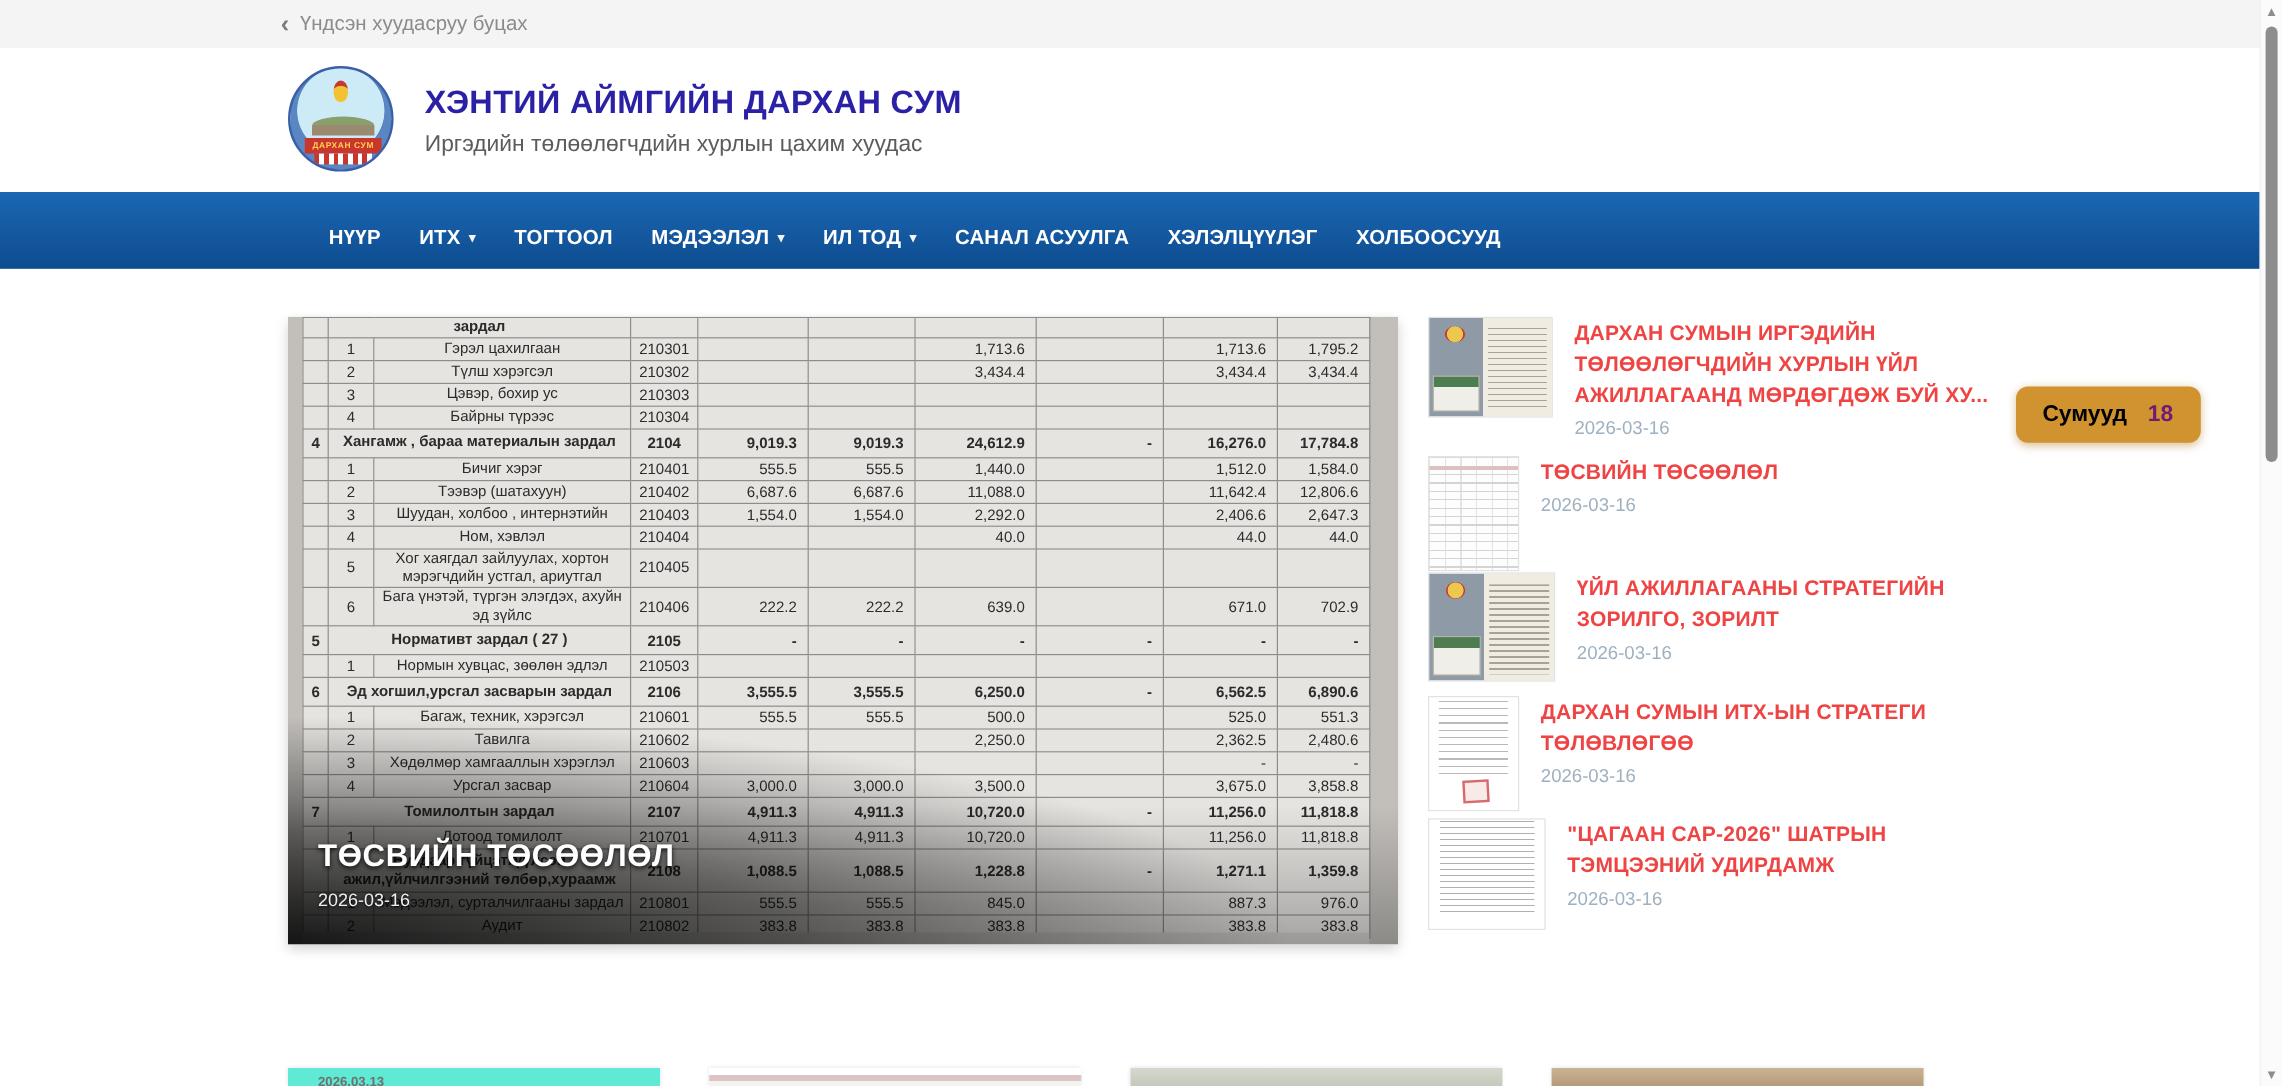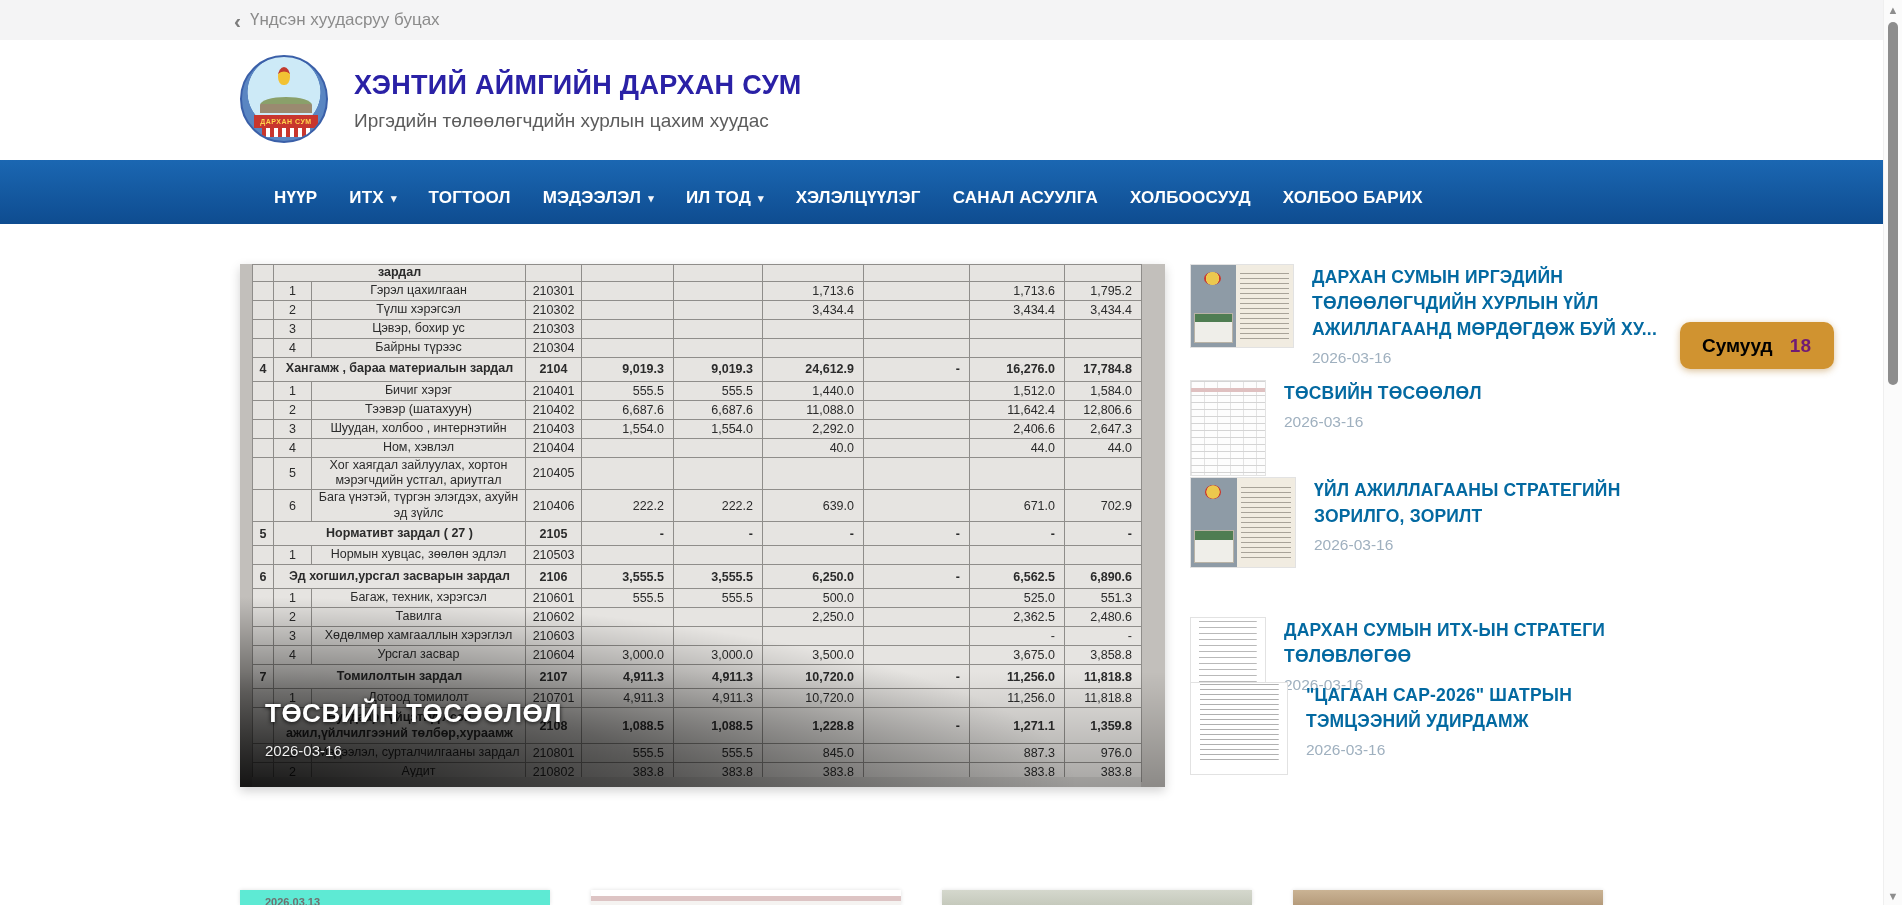--- a/index.html
+++ b/index.html
@@ -73,21 +73,21 @@
   #sumuud-btn{position:absolute;left:1680px;top:322px;width:154px;height:47px;background:#d09330;
       border-radius:10px;display:flex;align-items:center;justify-content:space-between;
       padding:0 23px 0 22px;box-sizing:border-box;cursor:pointer;box-shadow:0 2px 7px rgba(176,118,32,.45);}
   #sumuud-btn .lbl{color:#000000;font-size:19px;font-weight:700;}
   #sumuud-btn .cnt{color:#701a75;font-size:19px;font-weight:700;}
 
   
   #sidebar{position:absolute;left:1190px;top:264px;width:472px;height:520px;}
   .article{position:absolute;left:0;display:flex;cursor:pointer;width:472px;}
   .article-text{margin-left:18px;flex:1;}
-  .article-title{font-size:17.5px;font-weight:800;color:#0369a1;line-height:26px;letter-spacing:.2px;}
+  .article-title{font-size:17.5px;font-weight:800;color:#ef4444;line-height:26px;letter-spacing:.2px;}
   .article-date{font-size:15.5px;color:#9fb0bf;margin-top:7px;}
   .thumb{flex-shrink:0;border:1px solid #e2e2e2;box-sizing:border-box;position:relative;overflow:hidden;}
   .thumb-cover-doc{background:linear-gradient(90deg,#8e9ba6 0 44%,#f1ece1 44% 100%);}
   .thumb-cover-doc::before{content:"";position:absolute;left:13%;top:8%;width:16%;height:16%;
       border-radius:50%;background:radial-gradient(circle,#ecc84e 0 60%,#c93a2e 65% 100%);}
   .thumb-cover-doc::after{content:"";position:absolute;left:4%;bottom:6%;width:36%;height:34%;
       background:linear-gradient(#4f7d52 0 30%,#efeee9 30% 100%);box-shadow:0 0 0 1px #b9b3a6;}
   .thumb-cover-doc .pagelines{position:absolute;right:4%;top:10%;width:48%;height:84%;
       background:repeating-linear-gradient(to bottom,#8f8a80 0 1px,transparent 1px 5px);opacity:.75;}
   .thumb-spreadsheet{background:
@@ -158,30 +158,27 @@
         </div>
         <div class="nav-item">
           <span>МЭДЭЭЛЭЛ</span>
           <span class="nav-caret">▾</span>
         </div>
         <div class="nav-item">
           <span>ИЛ ТОД</span>
           <span class="nav-caret">▾</span>
         </div>
         <div class="nav-item">
+          <span>САНАЛ АСУУЛГА</span>
+        </div>
+        <div class="nav-item">
           <span>ХЭЛЭЛЦҮҮЛЭГ</span>
         </div>
         <div class="nav-item">
-          <span>САНАЛ АСУУЛГА</span>
-        </div>
-        <div class="nav-item">
           <span>ХОЛБООСУУД</span>
-        </div>
-        <div class="nav-item">
-          <span>ХОЛБОО БАРИХ</span>
         </div>
       </div>
   </div>
 
   <div id="featured">
     <div id="strip-l" class="scan-strip"></div>
     <div id="strip-r" class="scan-strip"></div>
     <table id="budget-table">
       <colgroup>
         <col style="width:21px">
@@ -510,21 +507,21 @@
       </div>
       <div class="article" style="top: 213px;">
         <div class="thumb thumb-cover-doc" style="width: 106px; height: 91px;">
           <div class="pagelines"></div>
         </div>
         <div class="article-text">
           <div class="article-title">ҮЙЛ АЖИЛЛАГААНЫ СТРАТЕГИЙН ЗОРИЛГО, ЗОРИЛТ</div>
           <div class="article-date">2026-03-16</div>
         </div>
       </div>
-      <div class="article" style="top: 316px; margin-top: 37px;">
+      <div class="article" style="top: 316px;">
         <div class="thumb thumb-stamped-doc" style="width: 76px; height: 96px;"></div>
         <div class="article-text">
           <div class="article-title">ДАРХАН СУМЫН ИТХ-ЫН СТРАТЕГИ ТӨЛӨВЛӨГӨӨ</div>
           <div class="article-date">2026-03-16</div>
         </div>
       </div>
       <div class="article" style="top: 418px;">
         <div class="thumb thumb-text-doc" style="width: 98px; height: 93px;"></div>
         <div class="article-text">
           <div class="article-title">"ЦАГААН САР-2026" ШАТРЫН ТЭМЦЭЭНИЙ УДИРДАМЖ</div>

